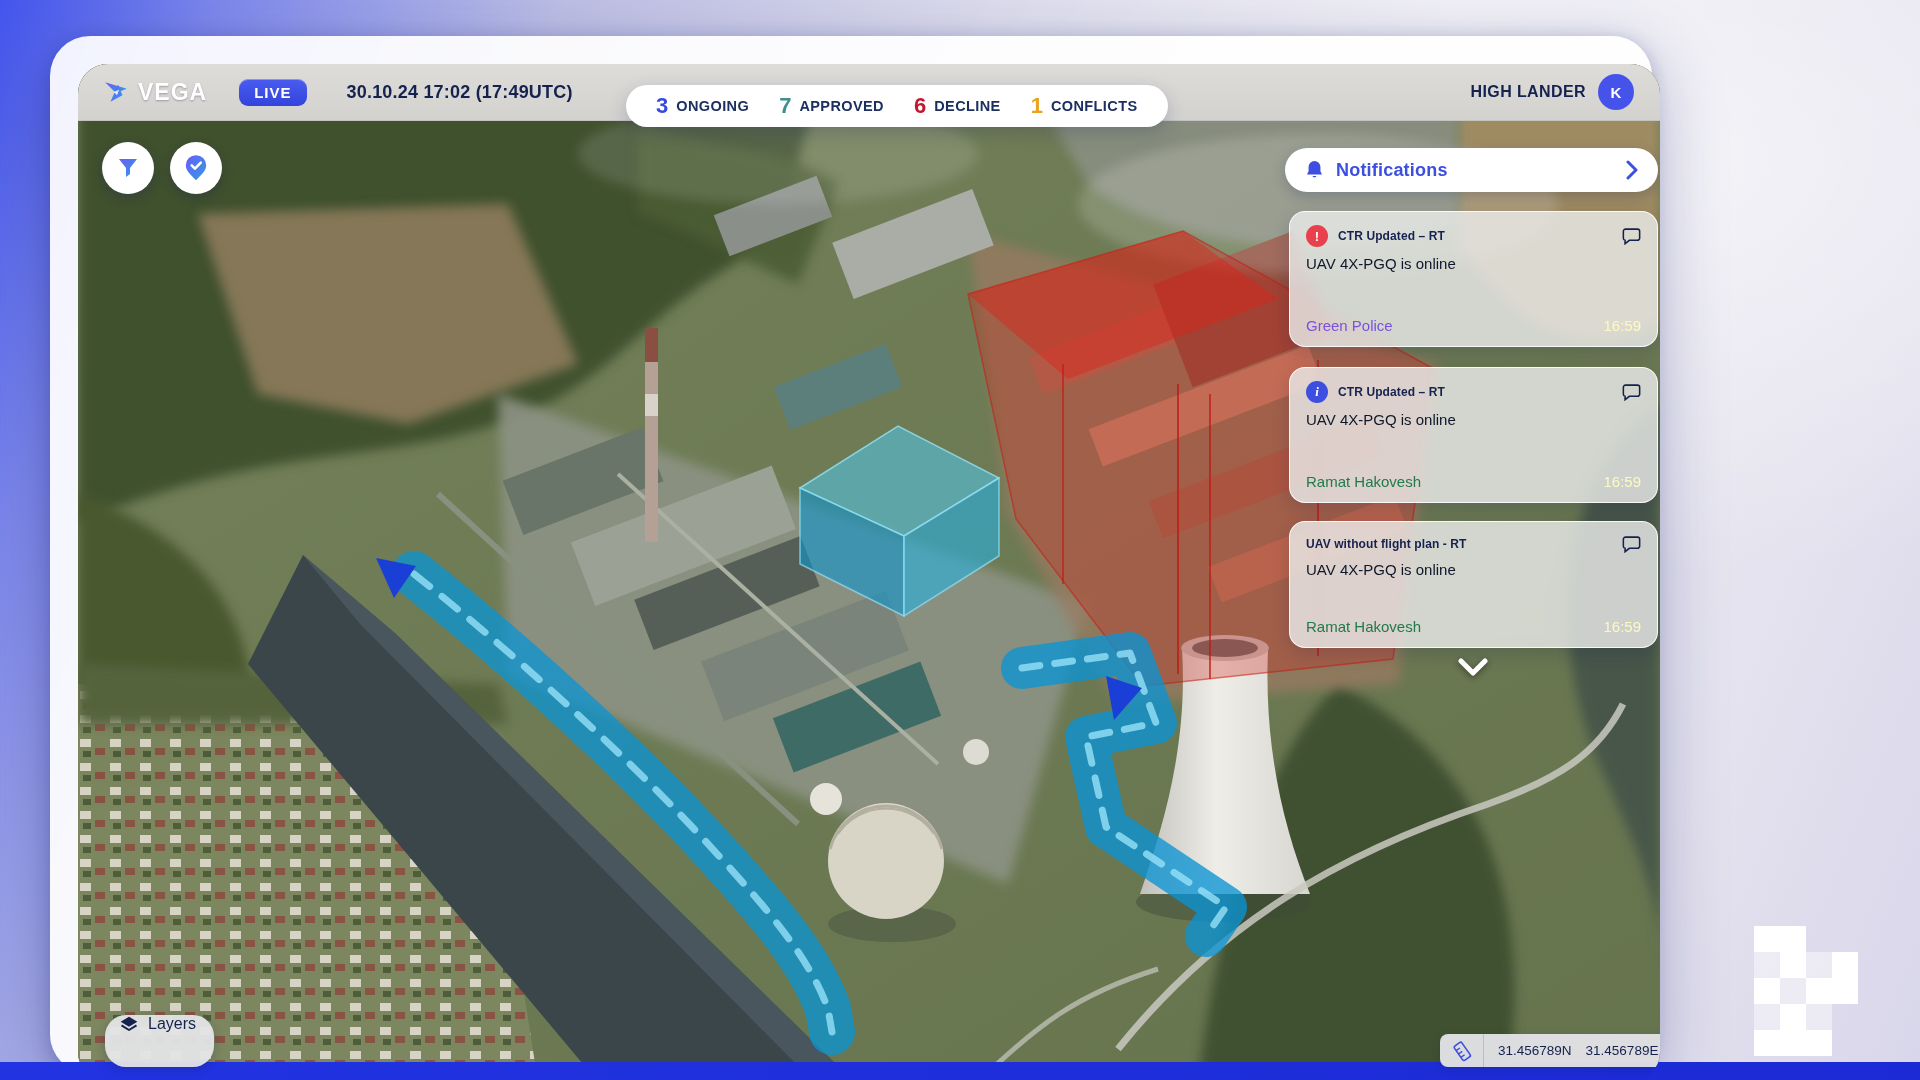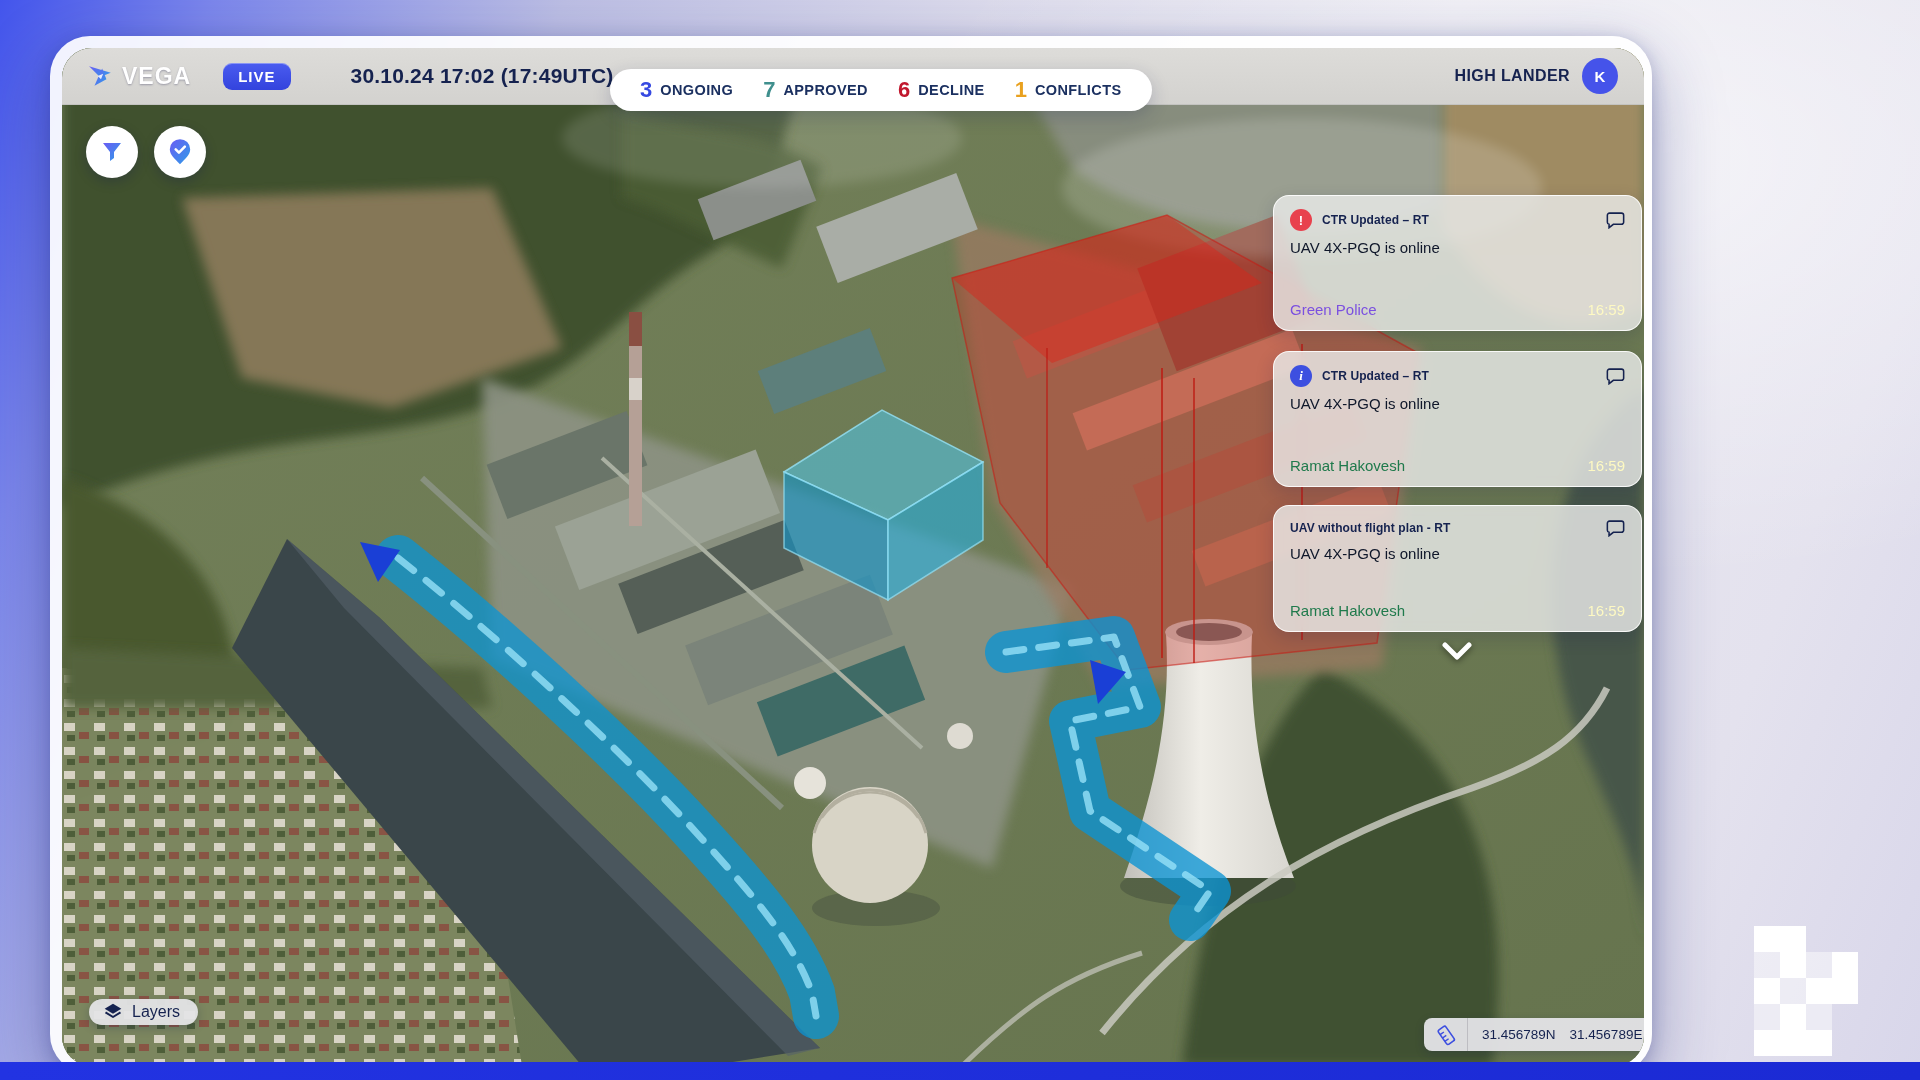--- a/index.html
+++ b/index.html
@@ -9,40 +9,40 @@
     position:relative;
     background:
       radial-gradient(1200px 700px at 85% 15%, rgba(255,255,255,.55), rgba(255,255,255,0) 60%),
       linear-gradient(112deg, #4355ec 0%, #7c87ec 9%, #bdbfe4 24%, #dddcec 42%, #ecebf2 62%, #e4e2ee 86%, #d8d6ea 100%);
   }
   .footer-bar { position:absolute; left:0; right:0; bottom:0; height:18px;
     background:linear-gradient(90deg,#2233e2,#1b2ad4); }
 
   
   .window { position:absolute; left:50px; top:36px; width:1602px; height:1038px;
-    background:rgba(255,255,255,.92); border-radius:40px; padding:12px;
+    background:rgba(255,255,255,.92); border-radius:40px; padding:28px;
     box-shadow:0 24px 70px rgba(25,35,120,.38), 0 4px 18px rgba(25,35,120,.25); }
   .window-inner { position:relative; width:1582px; height:1018px; border-radius:30px;
     overflow:hidden; background:#6f7d55; }
 
   
   .map-svg { position:absolute; inset:0; }
 
   
   .app-header { position:absolute; left:0; top:0; right:0; height:57px; z-index:30;
     background:linear-gradient(180deg, #dddcd9, #d3d2cf);
     display:flex; align-items:center; padding:0 26px;
     border-bottom:1px solid rgba(120,120,120,.25); }
   .brand { display:flex; align-items:center; gap:8px; }
   .brand-name { color:#fff; font-size:23px; font-weight:800; letter-spacing:1px;
     text-shadow:0 1px 2px rgba(40,40,80,.35); }
   .live-badge { margin-left:32px; background:linear-gradient(180deg,#4a5cf0,#3343dd);
     color:#fff; font-size:15px; font-weight:700; letter-spacing:1px;
     padding:5px 15px; border-radius:9px; box-shadow:inset 0 1px 0 rgba(255,255,255,.35); }
-  .header-datetime { margin-left:60px; color:#15224f; font-size:21px; font-weight:700;
+  .header-datetime { margin-left:40px; color:#15224f; font-size:18px; font-weight:700;
     letter-spacing:.2px; }
   .header-right { margin-left:auto; display:flex; align-items:center; gap:12px; }
   .user-name { color:#15224f; font-size:16px; font-weight:700; letter-spacing:.4px; }
   .avatar { width:36px; height:36px; border-radius:50%; background:#4553ea; color:#fff;
     display:flex; align-items:center; justify-content:center; font-size:15px; font-weight:700; }
 
   
   .status-pill { position:absolute; left:548px; top:21px; height:42px; z-index:40;
     background:#fff; border-radius:21px; display:flex; align-items:center; gap:30px;
     padding:0 30px; box-shadow:0 6px 18px rgba(30,40,90,.22); }
@@ -78,23 +78,23 @@
   .card-source { font-size:15px; font-weight:500; }
   .card-time { margin-left:auto; color:#fef9c3; font-size:15px; font-weight:400; }
   .badge-dot { width:22px; height:22px; border-radius:50%; display:flex; align-items:center;
     justify-content:center; color:#fff; font-size:13px; font-weight:800; flex:0 0 22px; }
   .badge-alert { background:#e8414d; }
   .badge-info { background:#3d4fe0; font-style:italic; font-family:"Liberation Serif", serif; }
   .more-notifs { position:absolute; left:1377px; top:592px; z-index:20; cursor:pointer;
     filter:drop-shadow(0 2px 3px rgba(0,0,0,.45)); }
 
   
-  .layers-btn { position:absolute; left:27px; top:951px; height:26px; z-index:20;
+  .layers-btn { position:absolute; left:27px; top:951px; height:52px; z-index:20;
     background:rgba(228,228,230,.95); border:none; border-radius:21px; cursor:pointer;
-    display:flex; align-items:center; gap:9px; padding:0 18px 0 14px;
+    display:flex; align-items:flex-start; gap:9px; padding:0 18px 0 14px;
     box-shadow:0 3px 10px rgba(20,30,80,.25); }
   .layers-label { color:#15224f; font-size:16px; font-weight:500; }
   .coords-bar { position:absolute; left:1362px; top:970px; width:240px; height:33px; z-index:20;
     background:rgba(226,226,229,.96); border-radius:8px 0 0 8px;
     display:flex; align-items:center; overflow:hidden;
     box-shadow:0 3px 10px rgba(20,30,80,.2); }
   .ruler-seg { width:44px; height:100%; display:flex; align-items:center; justify-content:center;
     border-right:1px solid #bdbdc2; }
   .coords-text { display:flex; gap:14px; padding-left:14px; white-space:nowrap;
     color:#15224f; font-size:13.5px; font-weight:400; }
@@ -275,20 +275,32 @@
         </svg>
       </button>
       <button class="circle-btn">
         <svg width="30" height="30" viewBox="0 0 28 28">
           <path d="M14 2 a9.5 9.5 0 0 1 9.5 9.5 c0 5.5-4.5 8.5-9.5 14 c-5-5.5-9.5-8.5-9.5-14 A9.5 9.5 0 0 1 14 2 z" fill="url(#gBird)"></path>
           <polyline points="10,11.5 13,14.5 18.5,9" fill="none" stroke="#fff" stroke-width="2.4" stroke-linecap="round" stroke-linejoin="round"></polyline>
         </svg>
       </button>
     </div>
 
+    <div class="notif-header">
+      <svg width="19" height="21" viewBox="0 0 24 26">
+        <path d="M12 1 a7.5 7.5 0 0 0-7.5 7.5 V14 L2.5 18 h19 L19.5 14 V8.5 A7.5 7.5 0 0 0 12 1 z" fill="#3d4fe0"></path>
+        <path d="M9.5 20 a2.6 2.6 0 0 0 5 0 z" fill="#3d4fe0"></path>
+      </svg>
+      <span class="notif-title">Notifications</span>
+      <span class="notif-chevron">
+        <svg width="12" height="20" viewBox="0 0 12 20">
+          <polyline points="2,2 10,10 2,18" fill="none" stroke="#3d4fe0" stroke-width="3" stroke-linecap="round" stroke-linejoin="round"></polyline>
+        </svg>
+      </span>
+    </div>
 
     <div class="notif-card card-1">
       <div class="card-top">
         <span class="badge-dot badge-alert">
           <span>!</span>
         </span>
         <span class="card-title">CTR Updated – RT</span>
         <span class="card-comment">
           <svg width="19" height="18" viewBox="0 0 22 21">
             <path d="M4 2.5 h14 a2.5 2.5 0 0 1 2.5 2.5 v8 a2.5 2.5 0 0 1-2.5 2.5 h-9.5 l-5 4 v-4 h0 A2.5 2.5 0 0 1 1.5 13 V5 A2.5 2.5 0 0 1 4 2.5 z" fill="none" stroke="#15224f" stroke-width="1.8"></path>

